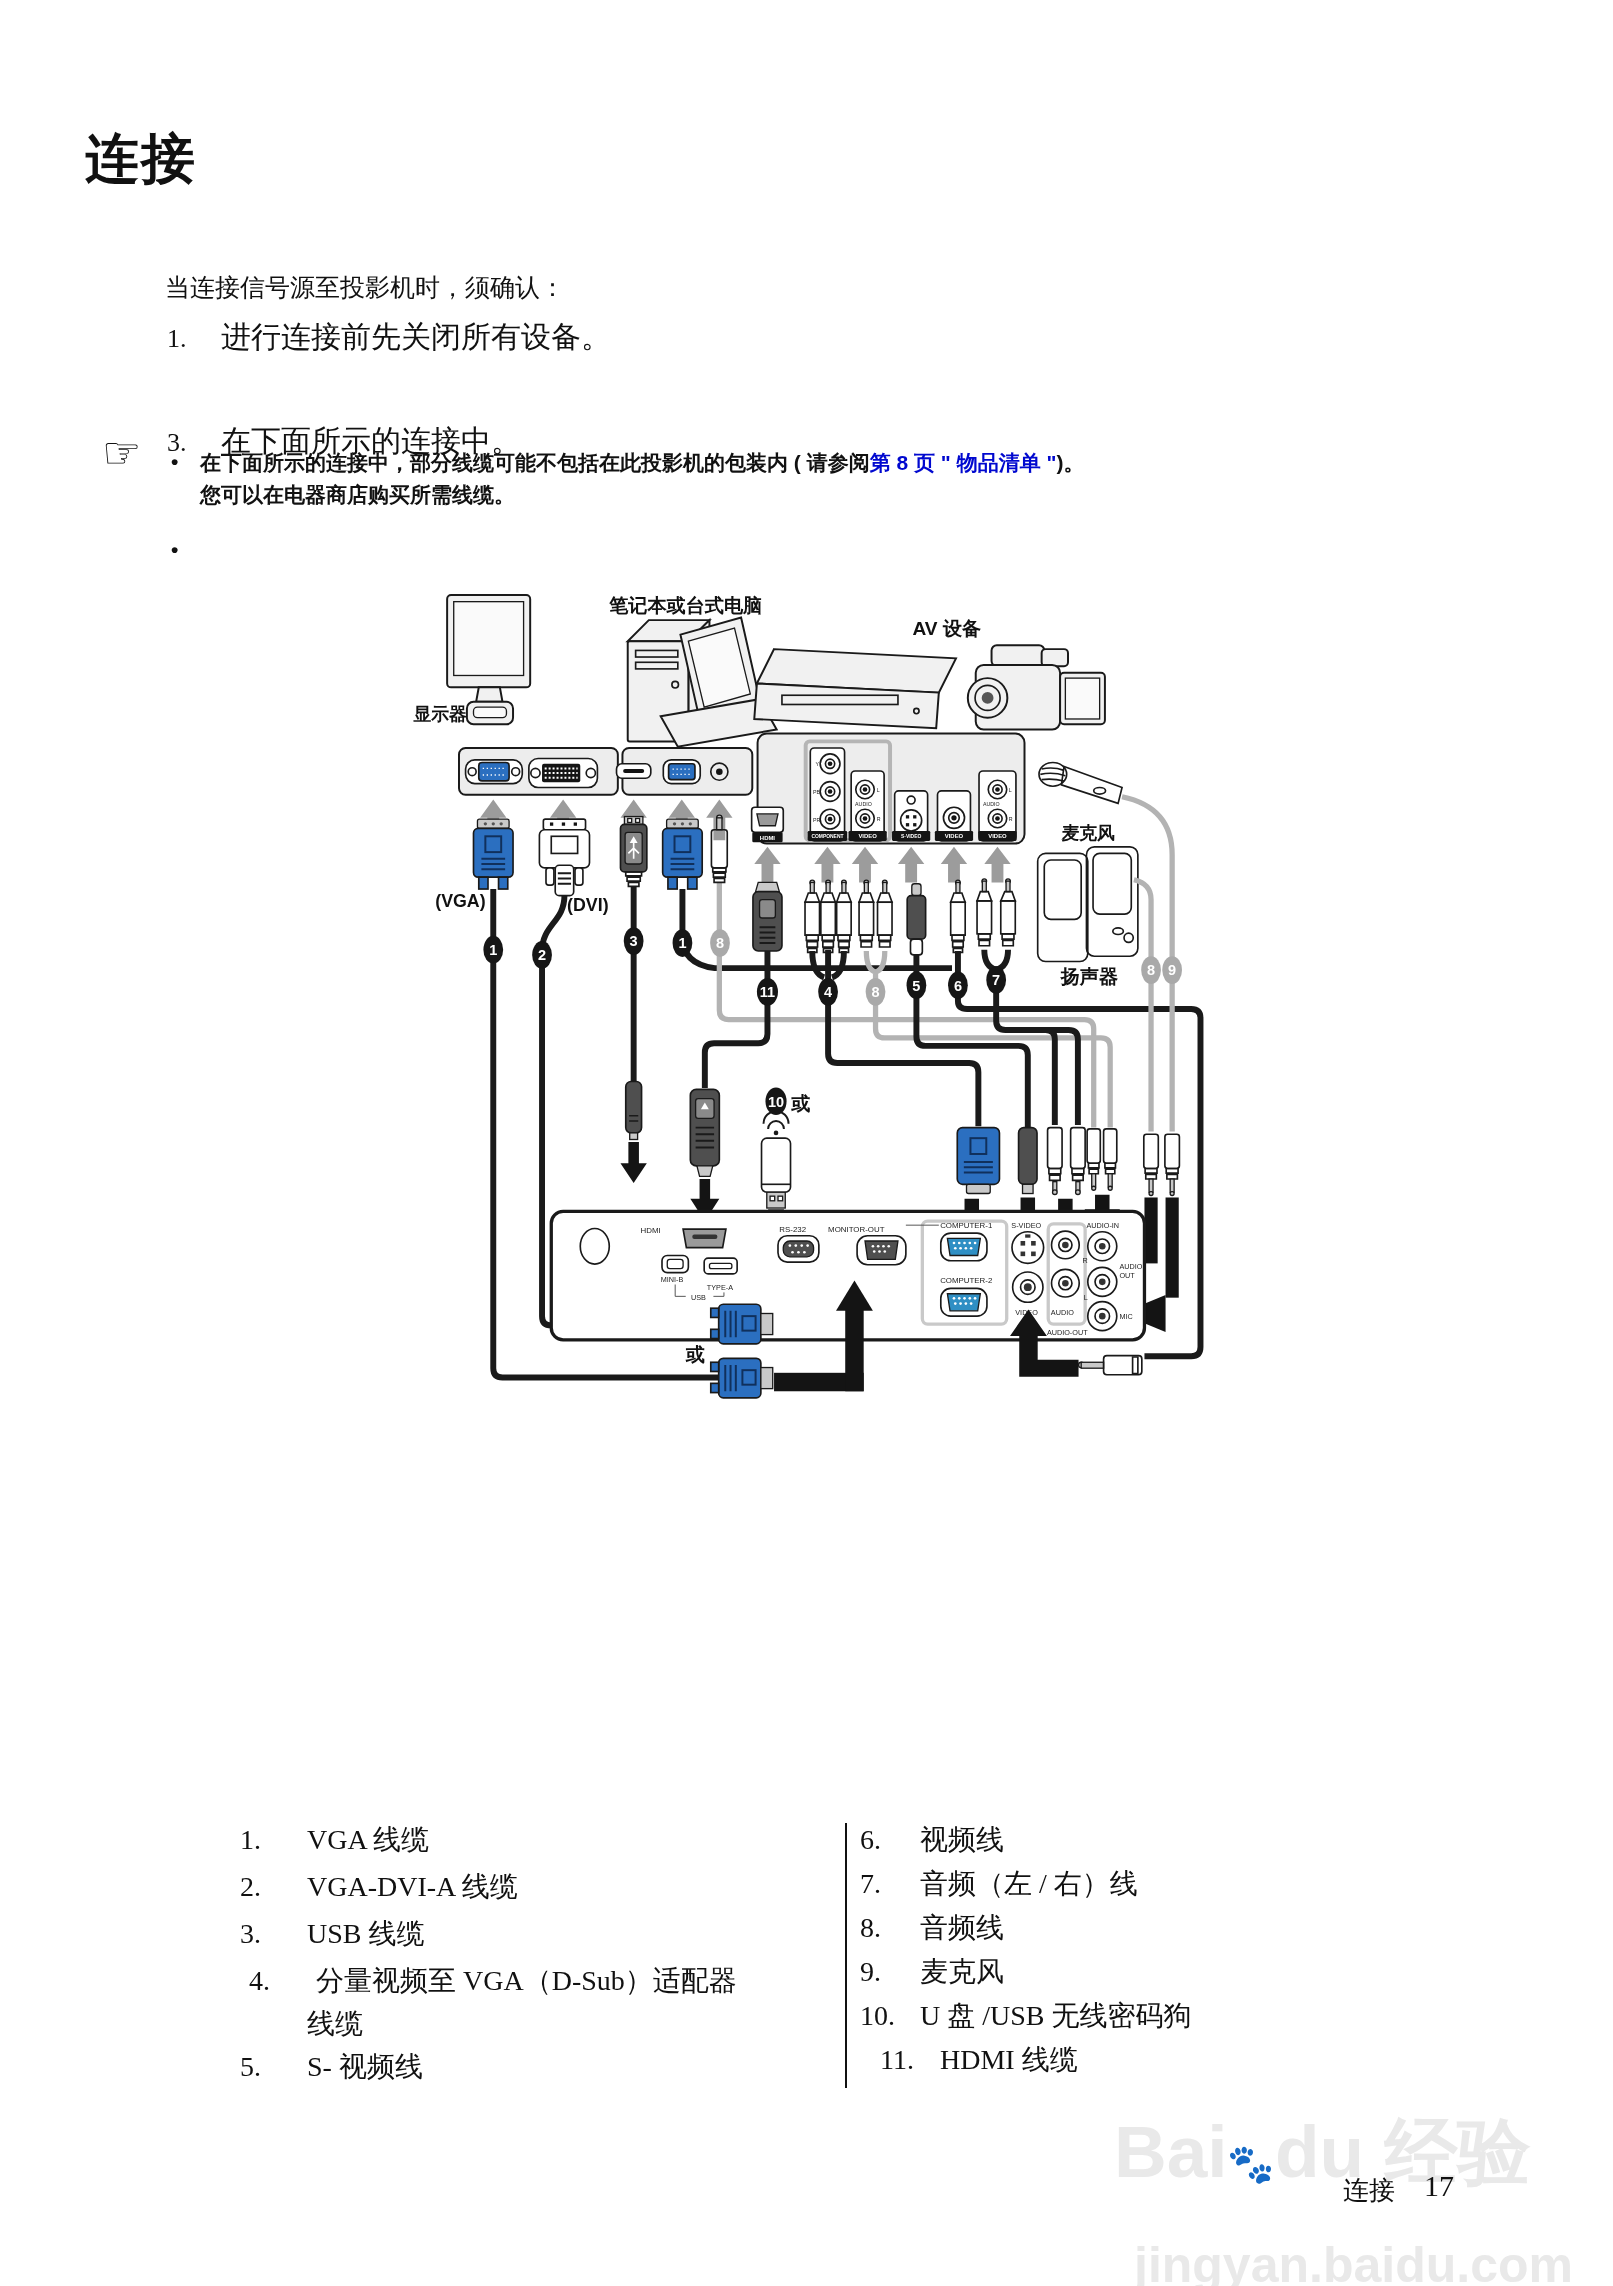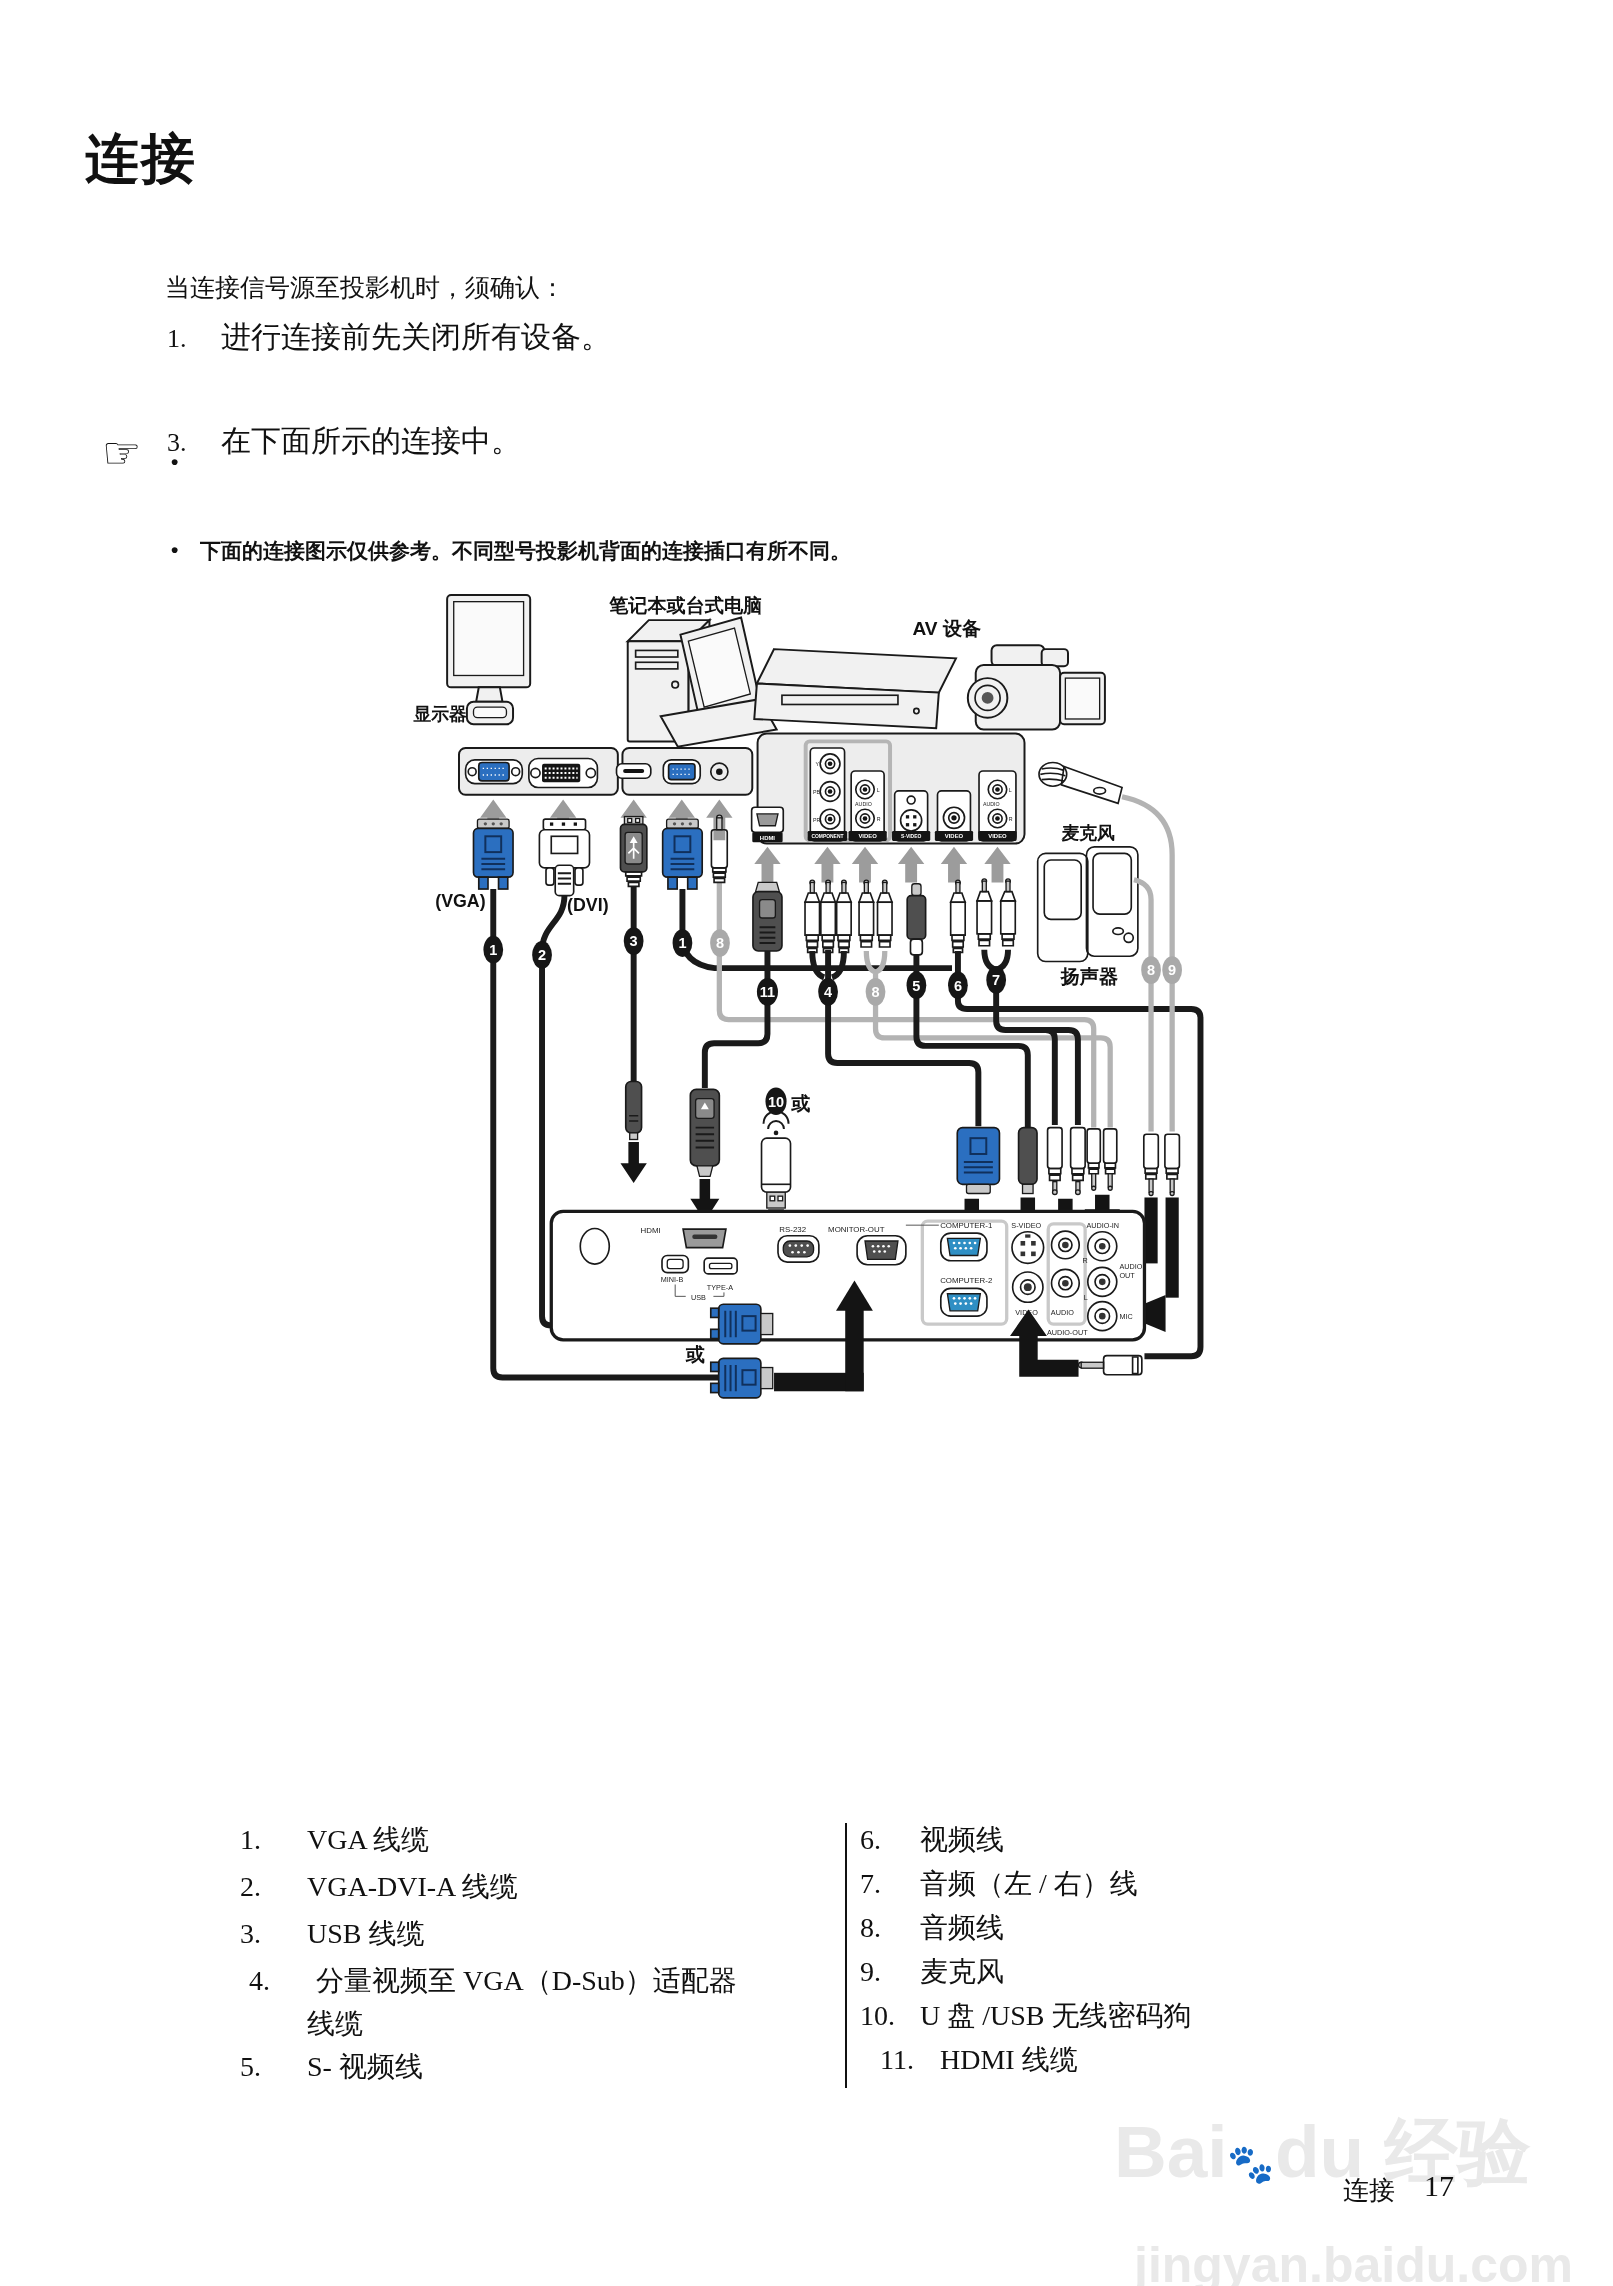--- a/index.html
+++ b/index.html
@@ -54,22 +54,25 @@
 
   <div class="abs" style="left:167px;top:317px;">
     <span class="step-num">1.</span><span class="step-txt">进行连接前先关闭所有设备。</span>
   </div>
   <div class="abs" style="left:167px;top:421px;">
     <span class="step-num">3.</span><span class="step-txt">在下面所示的连接中。</span>
   </div>
 
   <div class="abs hand" style="left:102px;top:434px;">☞</div>
   <div class="abs bullet" style="left:171px;top:450px;">•</div>
+  <div class="abs note" style="left:200px;top:447px;width:1316px;">
+    <span>在下面所示的连接中，部分线缆可能不包括在此投影机的包装内 ( 请参阅</span><span class="lnk">第 8 页 " 物品清单 "</span><span>)。</span><br>
+    <span>您可以在电器商店购买所需线缆。</span>
+  </div>
   <div class="abs bullet" style="left:171px;top:538px;">•</div>
-  <div class="abs note" style="left:200px;top:535px;width:1316px;">下面的连接图示仅供参考。不同型号投影机背面的连接插口有所不同。</div>
 
   <svg class="abs" style="left:0;top:572px;" width="1614" height="1249" viewBox="0 595 1680 1895">
 
     <g>
       <rect class="dev" x="294" y="630" width="126" height="140" rx="6"></rect>
       <rect class="dev2" x="304" y="640" width="106" height="112"></rect>
       <polygon class="dev" points="342,770 374,770 378,792 338,792"></polygon>
       <rect class="dev" x="324" y="792" width="70" height="34" rx="10"></rect>
       <rect class="dev2" x="334" y="800" width="50" height="16" rx="6"></rect>
     </g>

